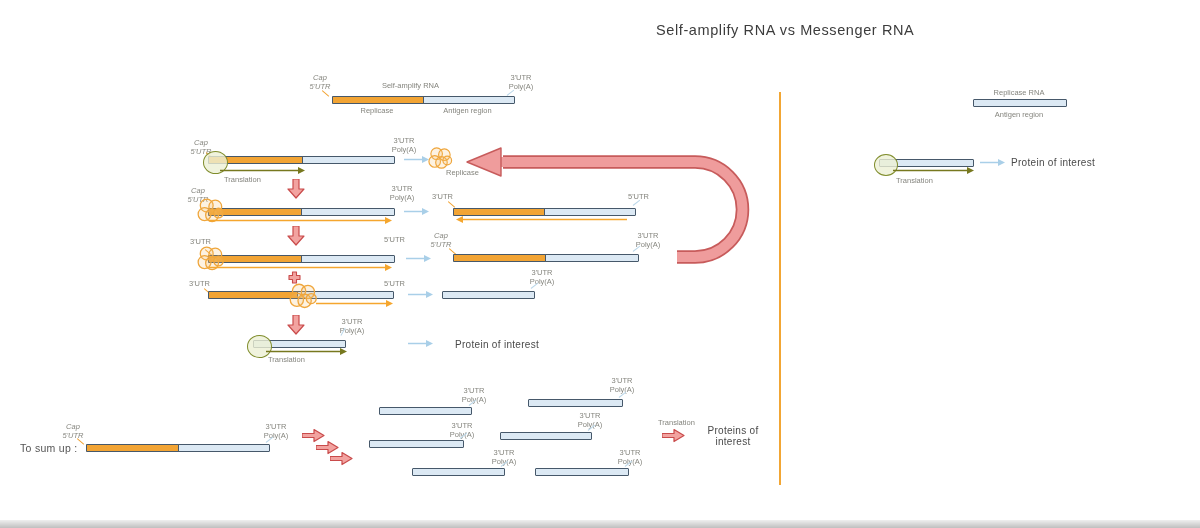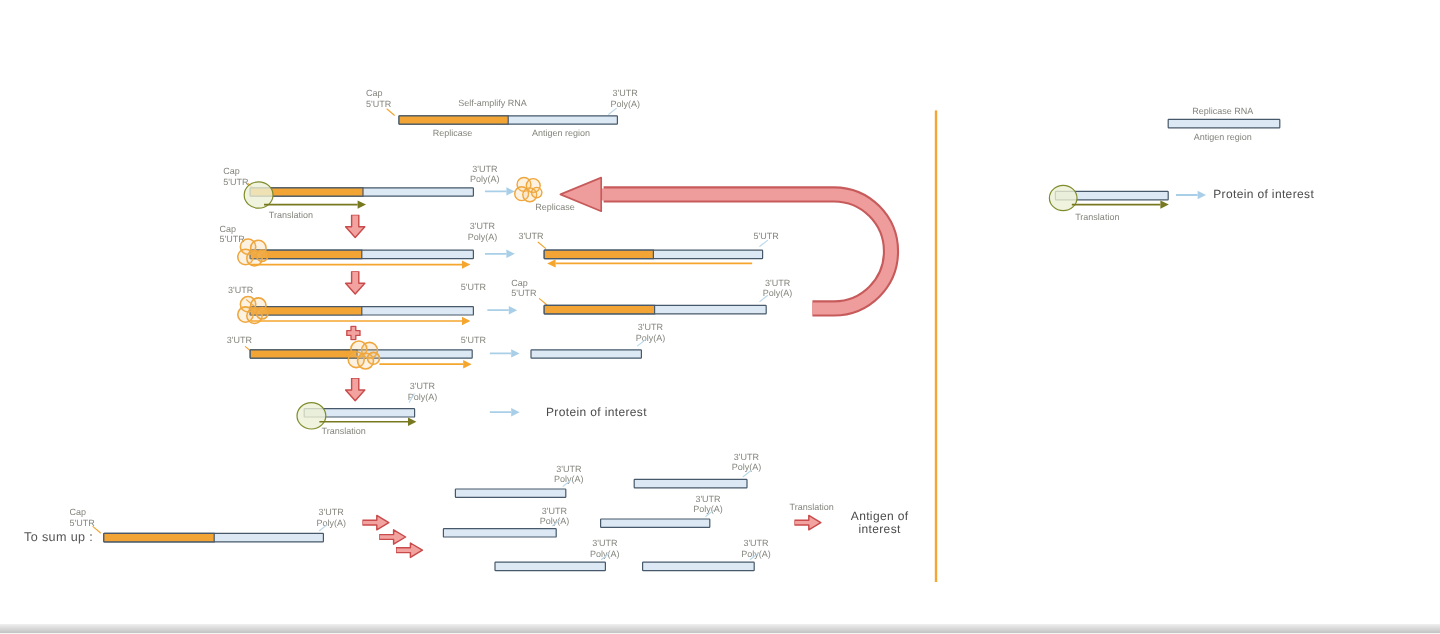--- a/index.html
+++ b/index.html
@@ -3,35 +3,36 @@
 <meta charset="utf-8">
 <style>
   html,body{margin:0;padding:0;background:#fff;}
   #canvas{position:relative;width:1200px;height:528px;background:#ffffff;overflow:hidden;
           font-family:"Liberation Sans",sans-serif;}
   .abs{position:absolute;}
   .title{position:absolute;font-size:14.5px;color:#3c3c3c;letter-spacing:.6px;white-space:nowrap;}
   .sm{position:absolute;font-size:7.5px;color:#85857e;line-height:1.25;white-space:nowrap;}
   .big{position:absolute;font-size:10px;color:#4a4a4a;letter-spacing:.3px;white-space:nowrap;}
   .ctr{text-align:center;}
-  .rt{text-align:left;}
+  .rt{text-align:center;font-style:italic;}
   .bar{position:absolute;height:6px;background:#DCE9F4;border:1px solid #46586A;border-radius:1px;}
   .bar i{position:absolute;left:-1px;top:-1px;height:6px;background:#F2A434;border:1px solid #46586A;border-radius:1px 0 0 1px;}
   .rib{position:absolute;border-radius:50%;background:rgba(236,240,212,.8);border:1.5px solid #7F8C2B;box-sizing:border-box;}
   .ld{position:absolute;height:1.4px;width:9px;transform-origin:left center;border-radius:1px;}
   .ld-o{background:#F2A434;}
   .ld-b{background:#BCD8EA;}
   .divider{position:absolute;background:#F2A634;}
   .strip{position:absolute;background:linear-gradient(to bottom,#efefef,#bfbfbf);}
 </style>
 </head>
 <body>
 
 <div id="canvas">
 
+  <div class="title" style="left:656px;top:22px">Self-amplify RNA vs Messenger RNA</div>
 
   <div class="divider" style="left:779px;top:92px;width:2px;height:393px"></div>
 
   <div class="sm rt" style="left:305px;top:73px;width:30px"><span>Cap</span><br><span>5'UTR</span></div>
   <div class="ld ld-o" style="left:322px;top:90px;transform:rotate(40deg)"></div>
   <div class="sm ctr" style="left:320px;top:81px;width:181px">Self-amplify RNA</div>
   <div class="sm ctr" style="left:503px;top:73px;width:36px"><span>3'UTR</span><br><span>Poly(A)</span></div>
   <div class="ld ld-b" style="left:507px;top:95px;transform:rotate(-38deg)"></div>
   <div class="bar" style="left:332px;top:96px;width:181px">
       <i style="width:90px"></i>
@@ -255,17 +256,17 @@
   <div class="bar" style="left:412px;top:468px;width:91px"></div>
 
   <div class="sm ctr" style="left:612px;top:448px;width:36px"><span>3'UTR</span><br><span>Poly(A)</span></div>
   <div class="ld ld-b" style="left:625px;top:466px;transform:rotate(-38deg)"></div>
   <div class="bar" style="left:535px;top:468px;width:92px"></div>
 
   <div class="sm" style="left:658px;top:418px">Translation</div>
   <svg class="abs" style="left:662px;top:428px" width="24" height="15">
     <polygon points="0,5.5 12,5.5 12,1.5 22,7.5 12,13.5 12,9.5 0,9.5" fill="#F2A3A0" stroke="#C94B4B" stroke-width="1.2" stroke-linejoin="round"></polygon>
     </svg>
-  <div class="big ctr" style="left:694px;top:425px;width:78px"><span>Antigen of</span><br><span>interest</span></div>
+  <div class="big ctr" style="left:694px;top:425px;width:78px"><span>Proteins of</span><br><span>interest</span></div>
 
   <div class="strip" style="left:0;top:520px;width:1200px;height:8px"></div>
 
 </div>
 
 </body></html>

